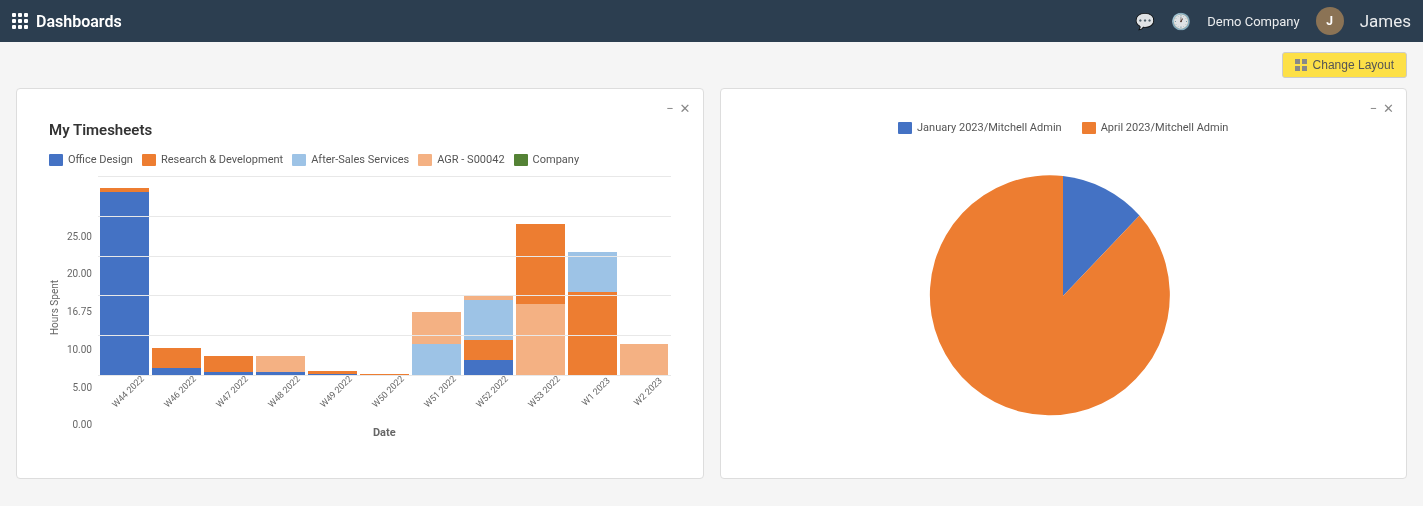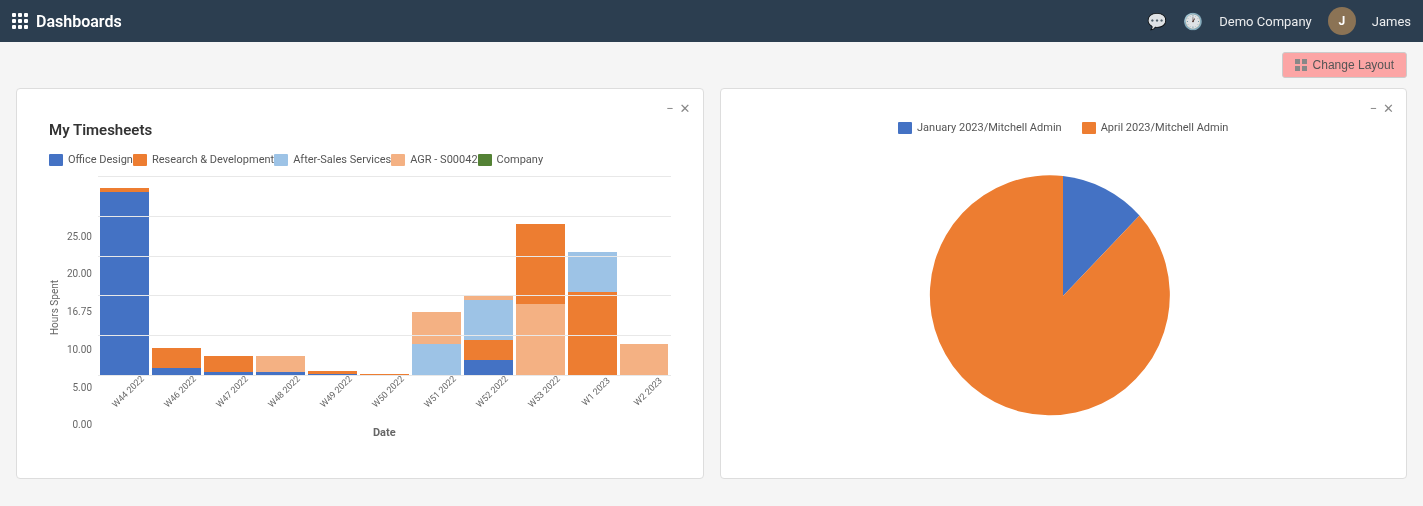--- a/index.html
+++ b/index.html
@@ -64,35 +64,35 @@
       background: #8b7355;
       display: flex;
       align-items: center;
       justify-content: center;
       font-size: 12px;
       color: white;
       font-weight: bold;
     }
     .user-name {
       color: rgba(255,255,255,0.9);
-      font-size: 13px;
+      font-size: 17px;
     }
 
     
     .toolbar {
       display: flex;
       justify-content: flex-end;
       padding: 10px 16px;
     }
     .change-layout-btn {
       display: flex;
       align-items: center;
       gap: 6px;
       padding: 5px 12px;
-      background: #fca5a5;
+      background: #fde047;
       border: 1px solid #ccc;
       border-radius: 3px;
       font-size: 12px;
       color: #555;
       cursor: pointer;
     }
 
     
     .dashboard {
       display: grid;
@@ -124,21 +124,21 @@
       gap: 6px;
       color: #888;
       font-size: 13px;
     }
     .card-controls span { cursor: pointer; }
 
     
     .legend {
       display: flex;
       flex-wrap: wrap;
-      gap: 6px 0;
+      gap: 6px 9px;
       margin-bottom: 10px;
       font-size: 11px;
       color: #555;
     }
     .legend-item {
       display: flex;
       align-items: center;
       gap: 5px;
     }
     .legend-color {

